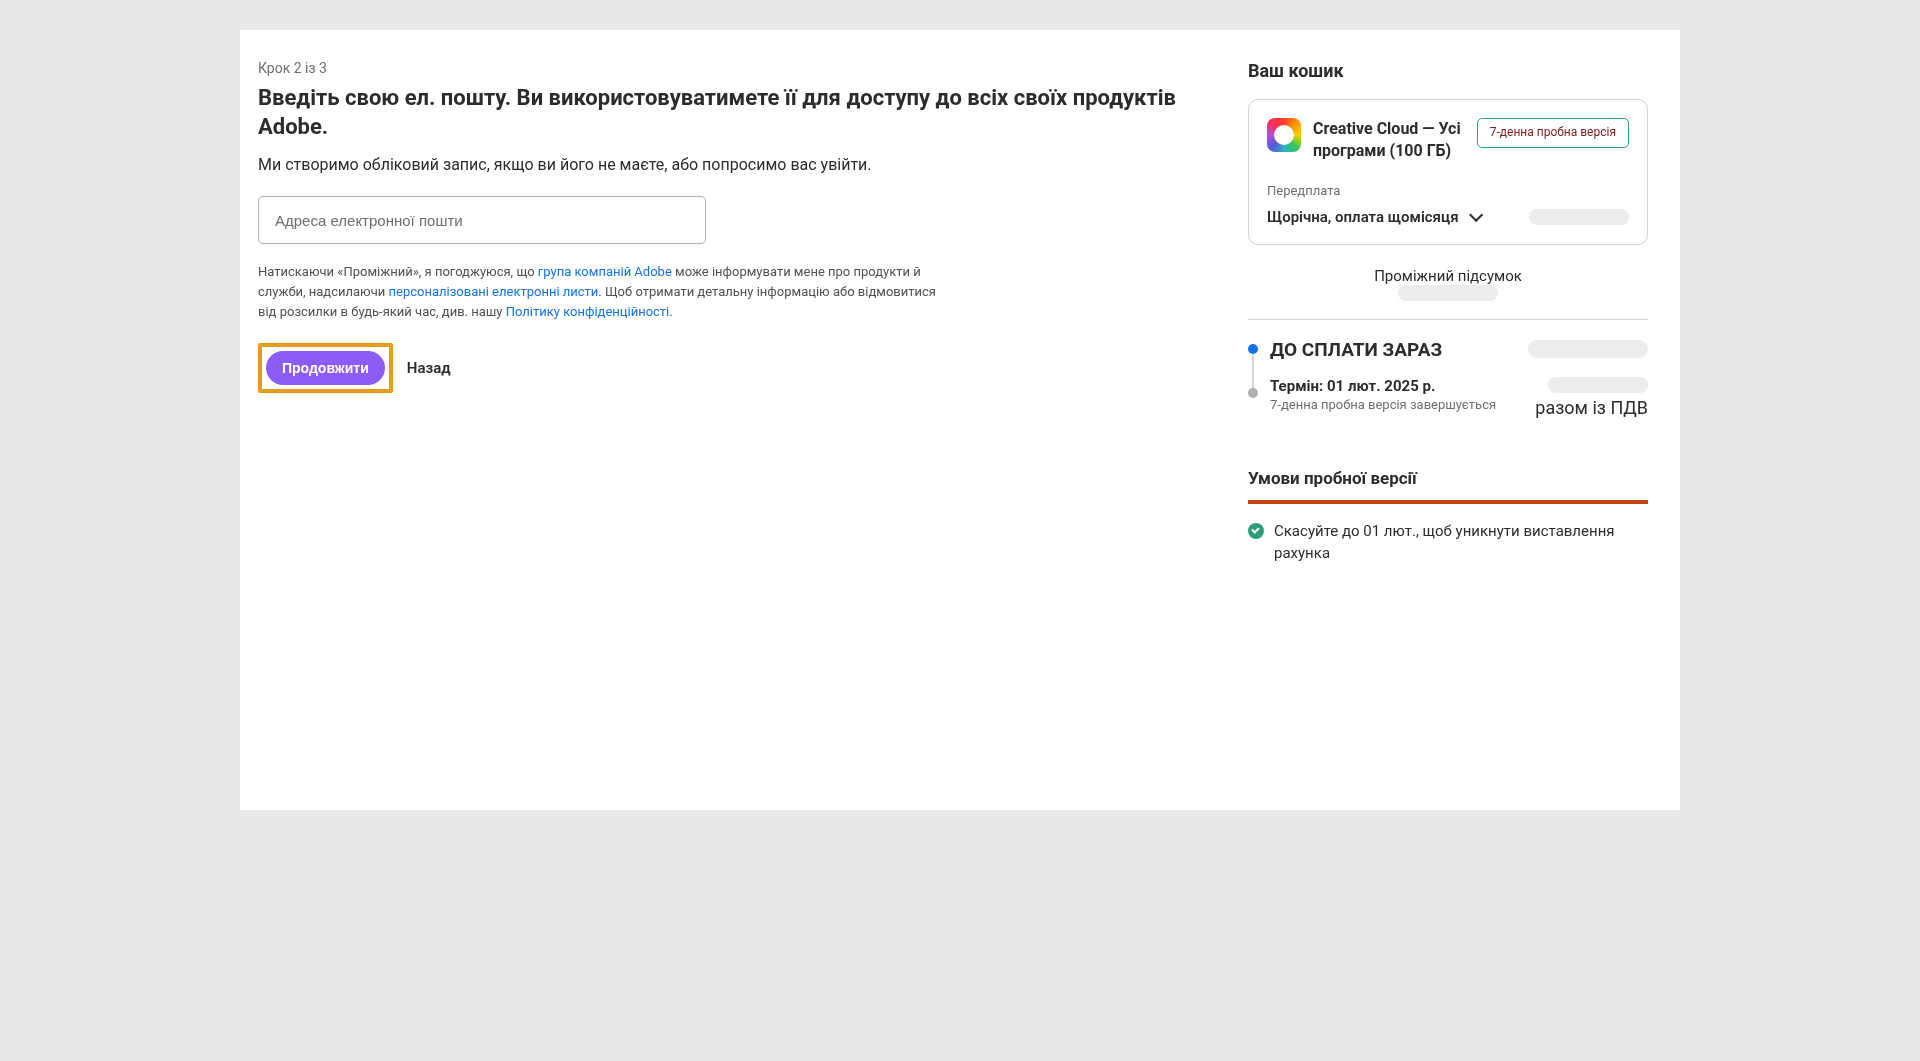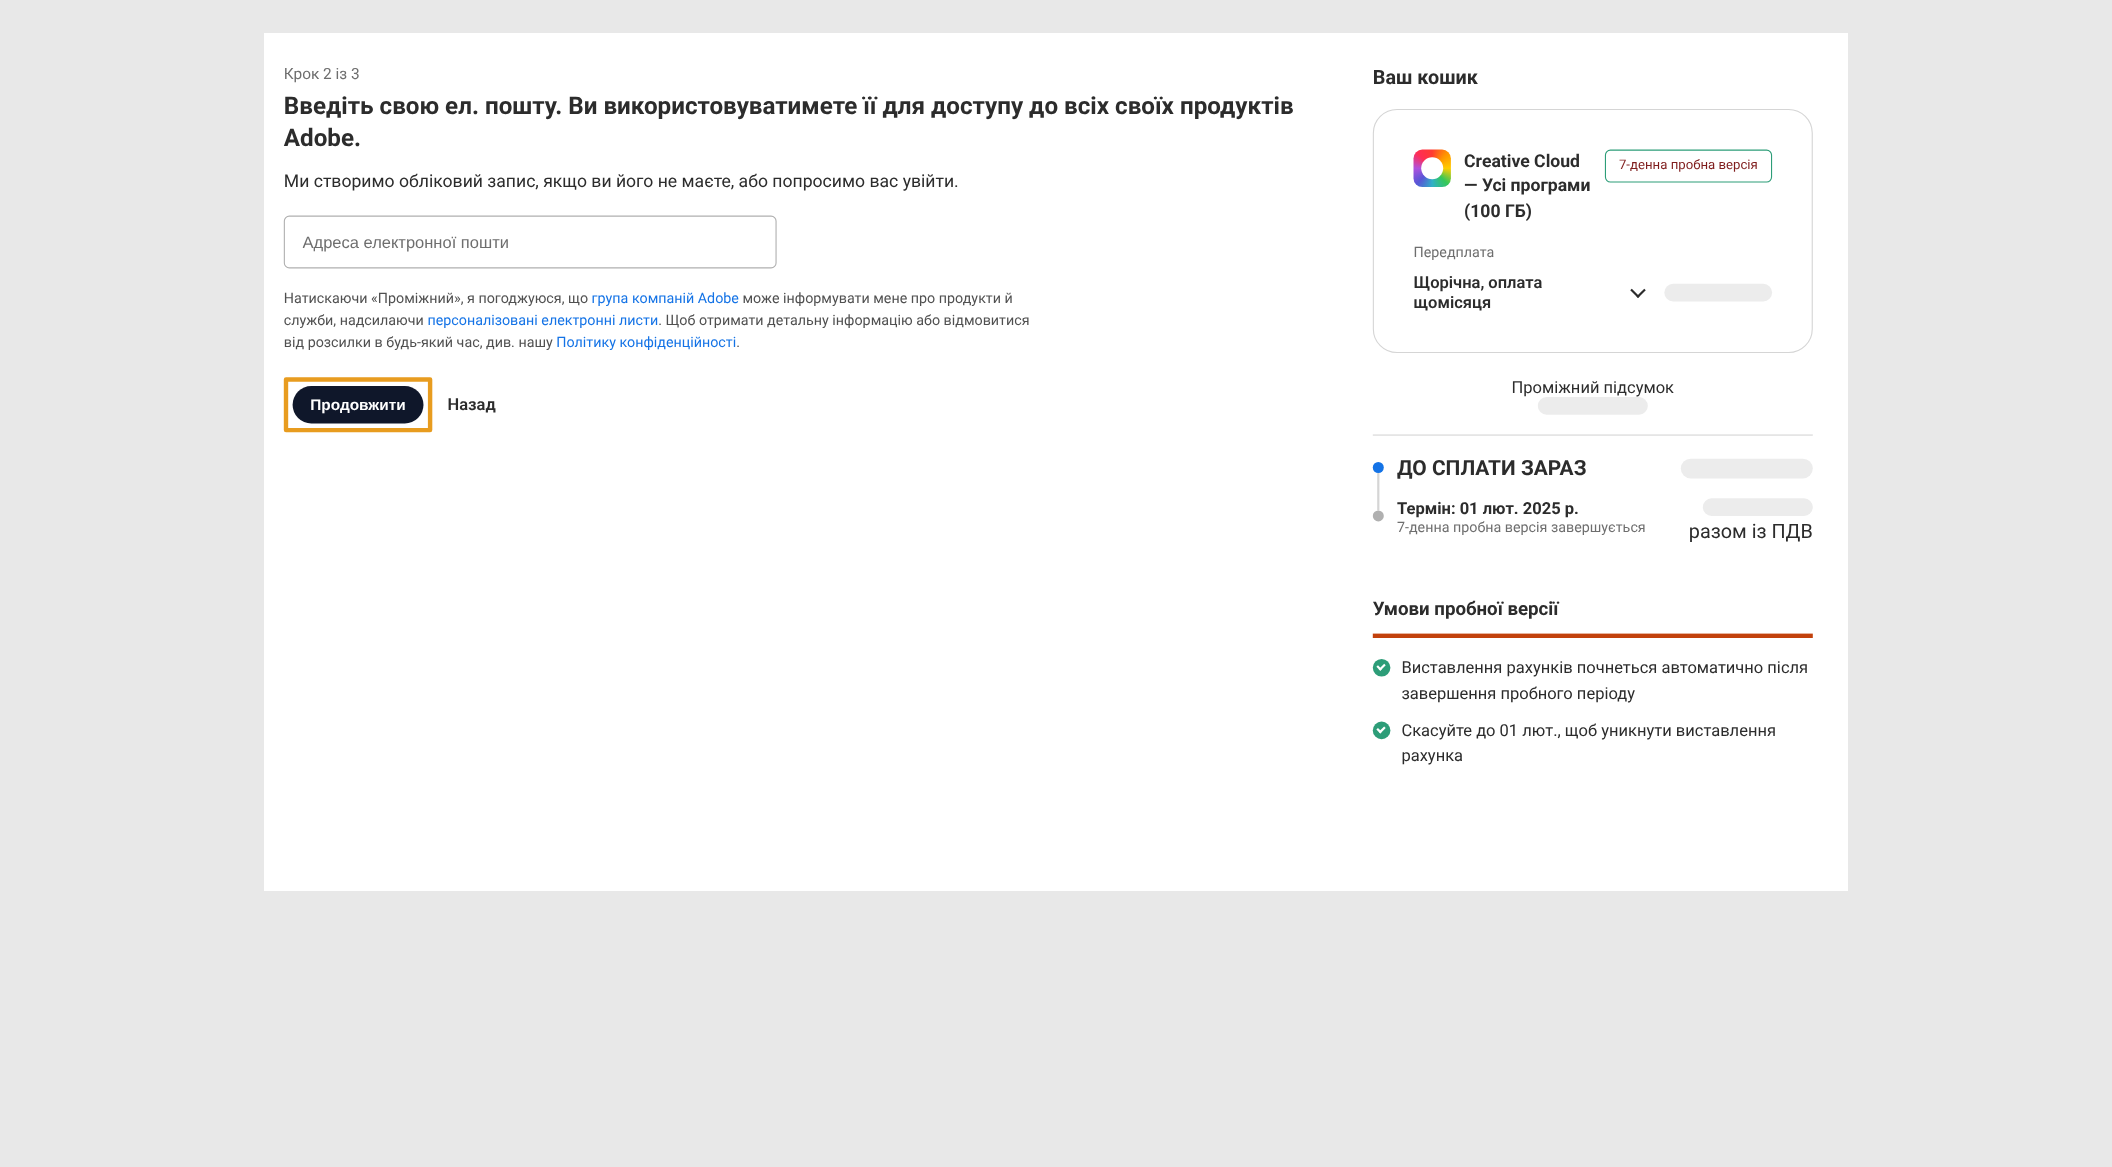--- a/index.html
+++ b/index.html
@@ -77,21 +77,21 @@
       align-items: center;
       gap: 14px;
     }
     .highlight-frame {
       border: 4px solid #e89c1f;
       padding: 4px;
       display: inline-flex;
       border-radius: 2px;
     }
     .continue-btn {
-      background: #0f172a;
+      background: #8b5cf6;
       color: #fff;
       border: none;
       border-radius: 20px;
       padding: 9px 16px;
       font-size: 14px;
       font-weight: 600;
       cursor: pointer;
     }
     .back-link {
       color: #2c2c2c;
@@ -100,22 +100,22 @@
       cursor: pointer;
     }
     
     .cart-title {
       font-size: 18px;
       font-weight: 700;
       margin-bottom: 18px;
     }
     .product-card {
       border: 1px solid #d5d5d5;
-      border-radius: 22px;
-      padding: 36px;
+      border-radius: 10px;
+      padding: 18px;
       margin-bottom: 22px;
     }
     .product-head {
       display: flex;
       align-items: flex-start;
       gap: 12px;
       margin-bottom: 20px;
     }
     .cc-icon {
       width: 34px;
@@ -345,20 +345,16 @@
         <div style="text-align:right;">
           <div class="placeholder-bar" style="width:100px;margin-left:auto;"></div>
           <div class="vat-text">разом із ПДВ</div>
         </div>
       </div>
     </div>
 
     <div class="terms-title">Умови пробної версії</div>
     <div class="term-item">
       <span class="check-icon"></span>
-      <span>Виставлення рахунків почнеться автоматично після завершення пробного періоду</span>
-    </div>
-    <div class="term-item">
-      <span class="check-icon"></span>
       <span>Скасуйте до 01 лют., щоб уникнути виставлення рахунка</span>
     </div>
   </div>
 </div>
 
 </body></html>

